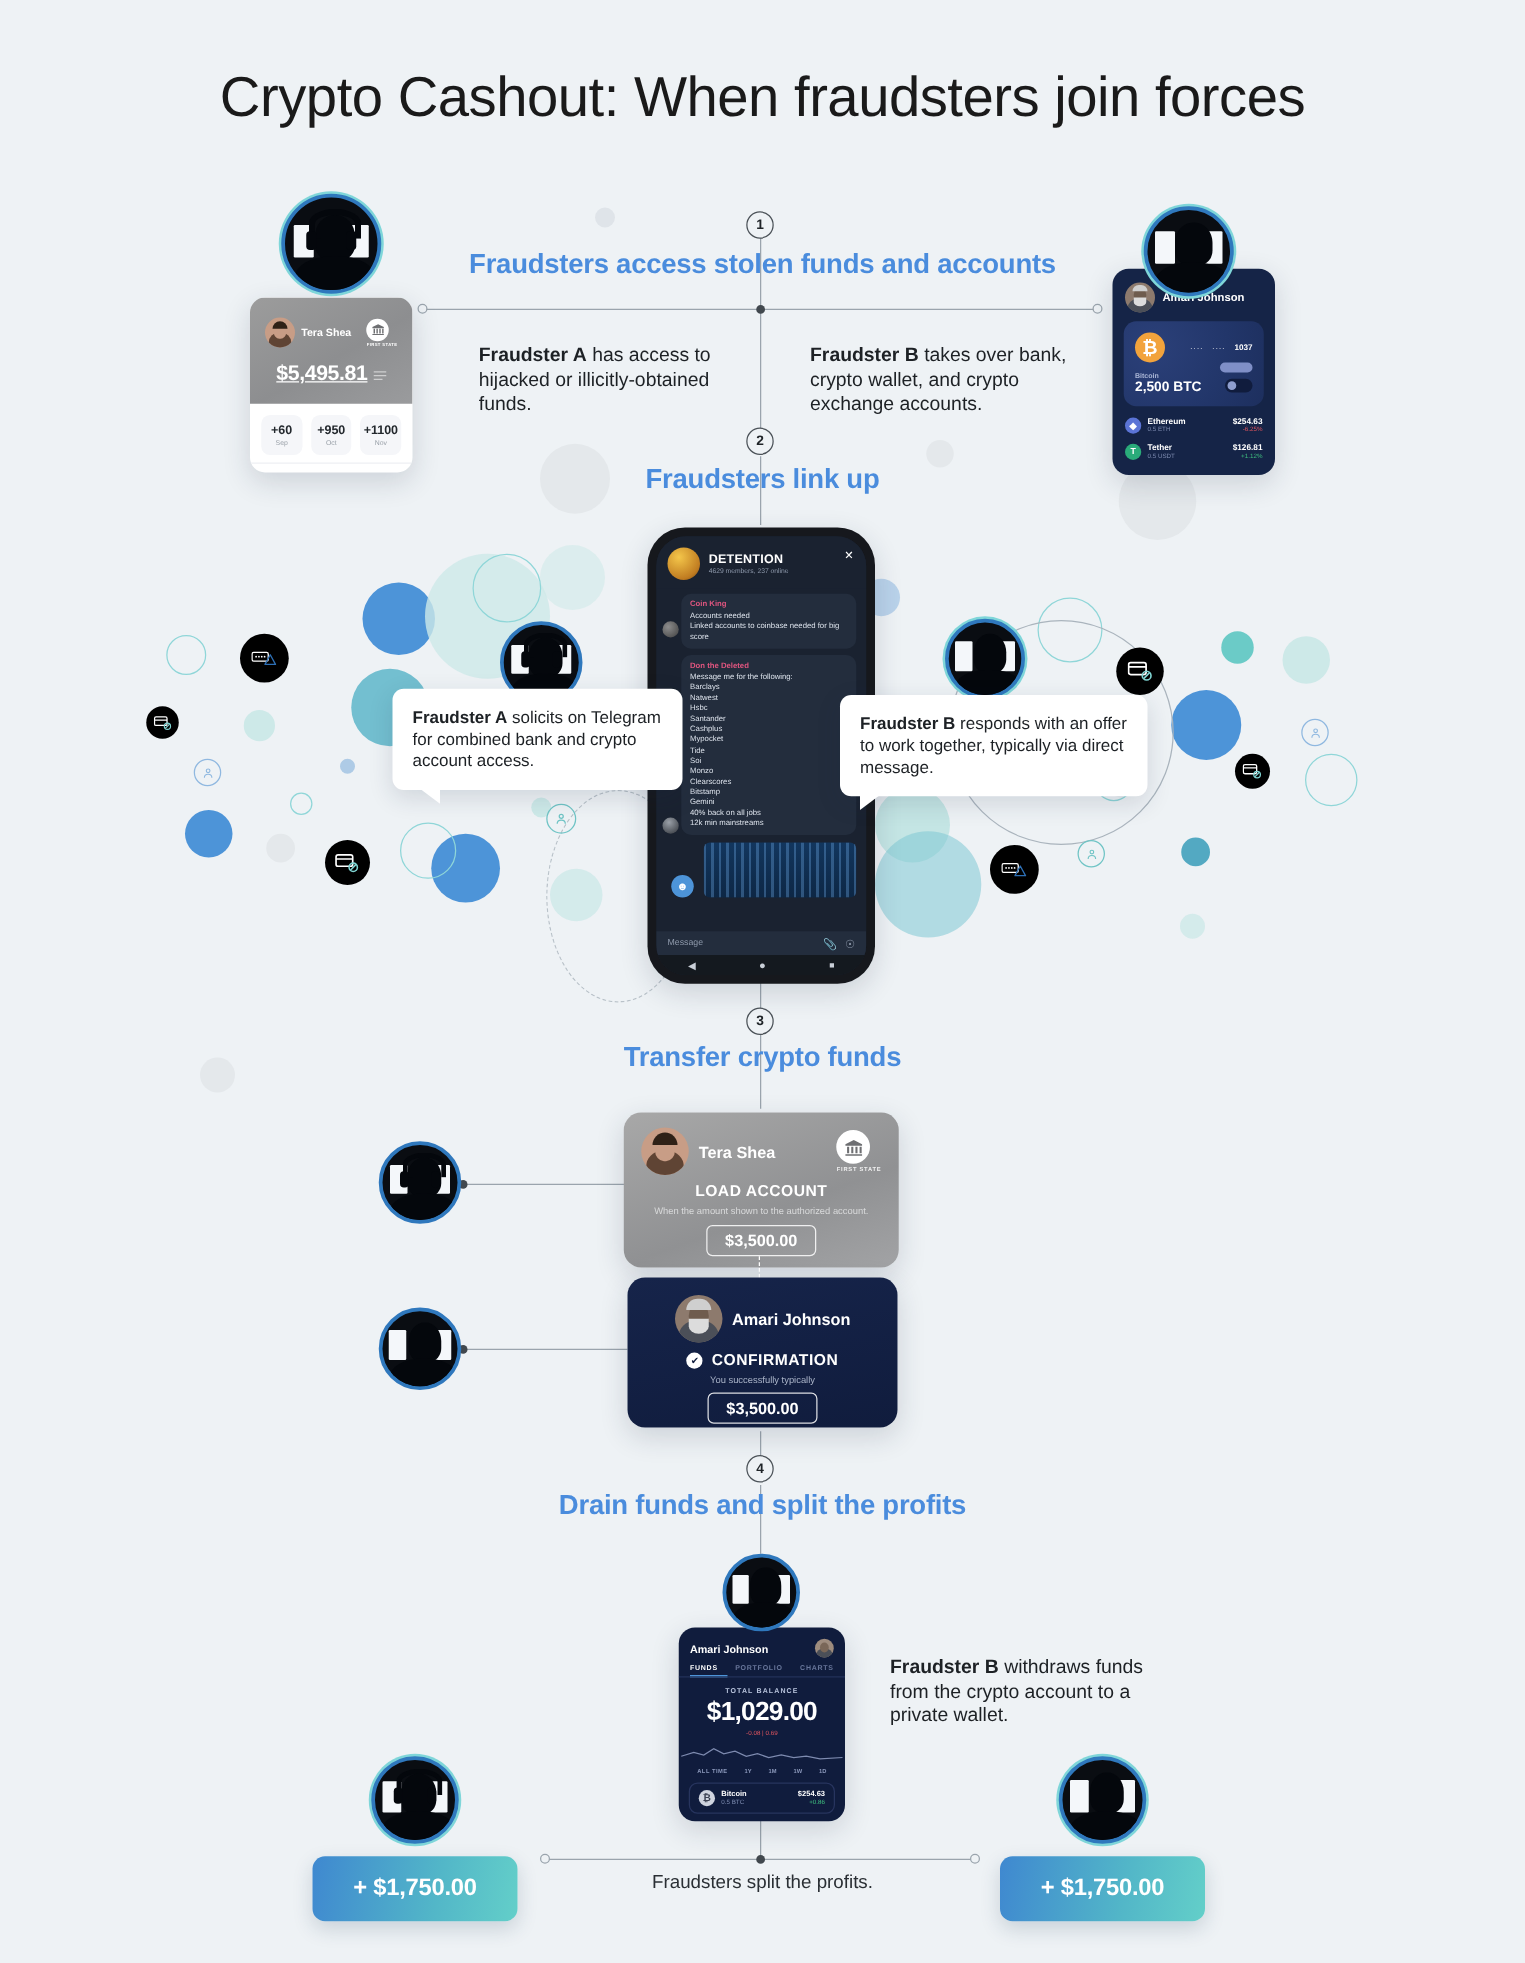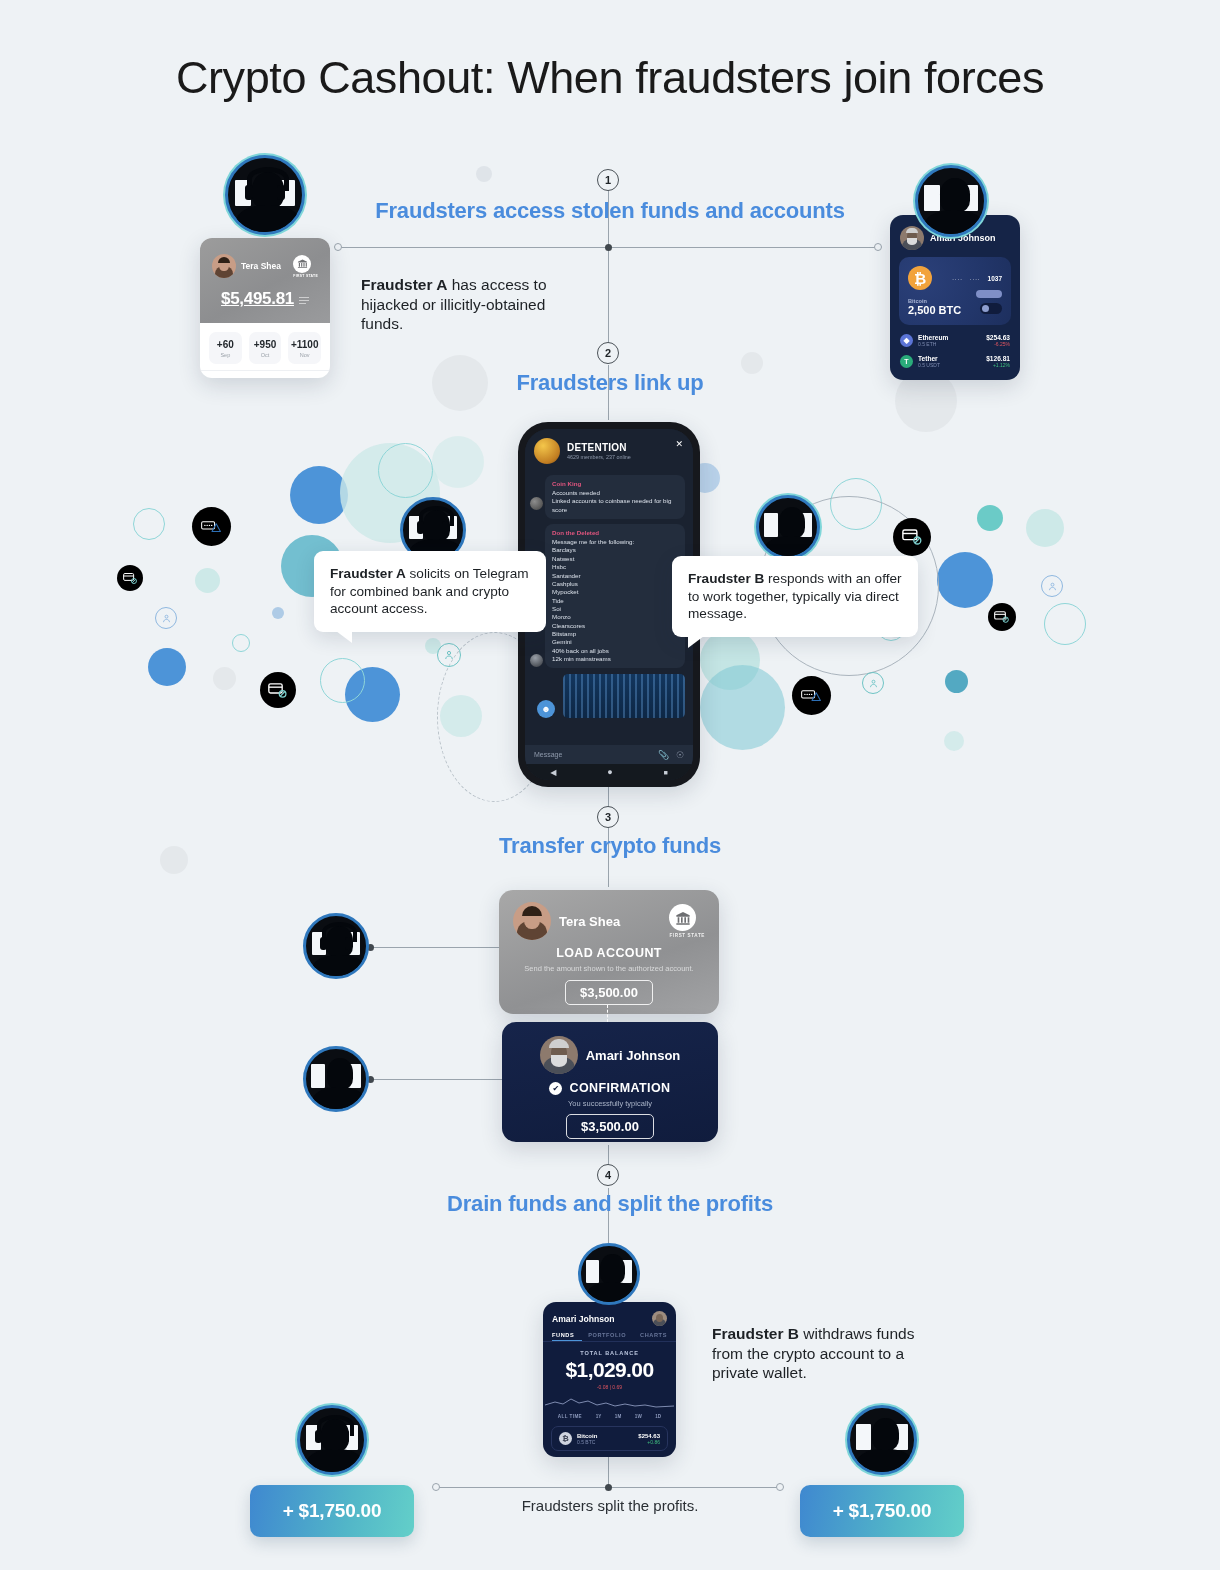--- a/index.html
+++ b/index.html
@@ -385,21 +385,21 @@
       <div class="mon" style="left:7px;top:22px;width:16px;height:26px;"></div>
       <div class="mon" style="right:7px;top:22px;width:16px;height:26px;"></div>
       <div class="head" style="left:24px;top:14px;width:32px;height:36px;"></div>
       <div class="phones" style="left:19px;top:9px;width:42px;height:24px;border-width:5px;"></div>
       <div class="earL" style="left:17px;top:27px;width:8px;height:15px;"></div>
       <div class="earR" style="right:17px;top:27px;width:8px;height:15px;"></div>
       <div class="shoulders" style="left:8px;top:47px;width:64px;height:36px;"></div>
     </div>
   </div>
 
-  <div class="copy" style="left:361px;top:275px;width:230px;">
+  <div class="copy" style="left:383px;top:275px;width:230px;">
     <b>Fraudster A</b><span> has access to hijacked or illicitly-obtained funds.</span>
   </div>
 
   <div class="wallet shadow-soft" style="left:890px;top:215px;width:130px;height:165px;">
     <div style="display:flex;align-items:center;gap:6px;padding:11px 10px 0;">
       <div style="width:24px;height:24px;border-radius:50%;overflow:hidden;background:#8d7a6d;position:relative;flex:0 0 auto;">
         <div style="position:absolute;left:2px;top:13px;width:20px;height:14px;border-radius:8px 8px 0 0;background:#4b4f58;"></div>
         <div style="position:absolute;left:7px;top:4px;width:10px;height:12px;border-radius:50% 50% 45% 45%;background:#6f5c4e;"></div>
         <div style="position:absolute;left:7px;top:12px;width:10px;height:7px;border-radius:0 0 50% 50%;background:#dcdcdc;"></div>
         <div style="position:absolute;left:6px;top:2px;width:12px;height:5px;border-radius:6px 6px 0 0;background:#cfcfcf;"></div>
@@ -450,20 +450,23 @@
 
   <div class="hacker" style="left:915px;top:165px;width:72px;height:72px;border:3px solid #2f78bd;box-shadow:0 0 0 2px #7fd6d9;">
     <div class="scene">
       <div class="mon" style="left:6px;top:17px;width:16px;height:26px;"></div>
       <div class="mon" style="right:6px;top:17px;width:16px;height:26px;"></div>
       <div class="head" style="left:22px;top:10px;width:30px;height:34px;"></div>
       <div class="shoulders" style="left:6px;top:42px;width:60px;height:34px;"></div>
     </div>
   </div>
 
+  <div class="copy" style="left:648px;top:275px;width:230px;">
+    <b>Fraudster B</b><span> takes over bank, crypto wallet, and crypto exchange accounts.</span>
+  </div>
 
   <div class="phone shadow-soft" style="left:518px;top:422px;width:182px;height:365px;">
     <div class="screen">
       <div class="tg-head">
         <div style="width:26px;height:26px;border-radius:50%;background:radial-gradient(circle at 35% 30%,#f4c64a,#c07c21 70%,#6e4310);"></div>
         <div>
           <div class="tg-title">DETENTION</div>
           <div class="tg-sub">4629 members, 237 online</div>
         </div>
         <div style="position:absolute;right:10px;top:10px;color:#fff;font-size:9px;">✕</div>
@@ -560,21 +563,21 @@
         <div style="width:27px;height:27px;border-radius:50%;background:#fff;display:flex;align-items:center;justify-content:center;">
           <svg width="16" height="16" viewBox="0 0 24 24" fill="#6e6f72">
               <path d="M12 3 22 8v2H2V8zM4 11h2.5v8H4zm5 0h2.5v8H9zm5 0h2.5v8H14zm5 0h2.5v8H19zM2 20h20v2H2z"></path>
             </svg>
         </div>
         <div style="font-size:4.6px;color:#f0f0f0;font-weight:700;letter-spacing:.6px;margin-top:2px;">FIRST STATE</div>
       </div>
     </div>
     <div style="text-align:center;margin-top:6px;">
       <div class="tc-act">LOAD ACCOUNT</div>
-      <div class="tc-note" style="color:#d9dadb;margin-top:4px;">Send the amount shown to the authorized account.</div>
+      <div class="tc-note" style="color:#d9dadb;margin-top:4px;">When the amount shown to the authorized account.</div>
       <div class="tc-amt" style="margin-top:7px;">$3,500.00</div>
     </div>
   </div>
 
   <div style="position:absolute;left:607px;top:1005px;width:0;height:36px;border-left:1.4px dashed #ffffff;"></div>
   <div style="position:absolute;left:602px;top:1037px;width:0;height:0;border-left:5px solid transparent;border-right:5px solid transparent;border-top:8px solid #fff;"></div>
 
   <div class="tcard dark shadow-soft" style="left:502px;top:1022px;width:216px;height:120px;">
     <div style="display:flex;align-items:center;gap:8px;padding:14px 14px 0;justify-content:center;">
       <div style="width:38px;height:38px;border-radius:50%;overflow:hidden;background:#8d7a6d;position:relative;flex:0 0 auto;">

